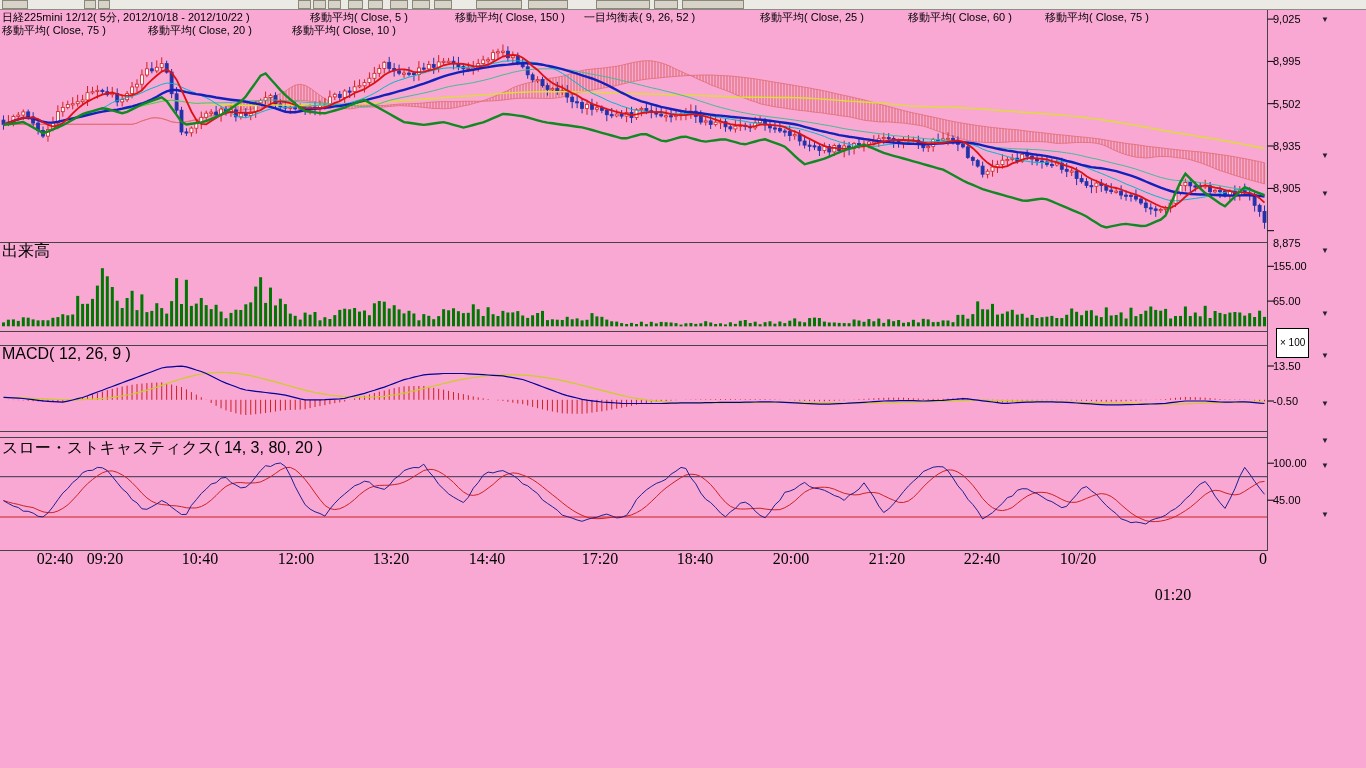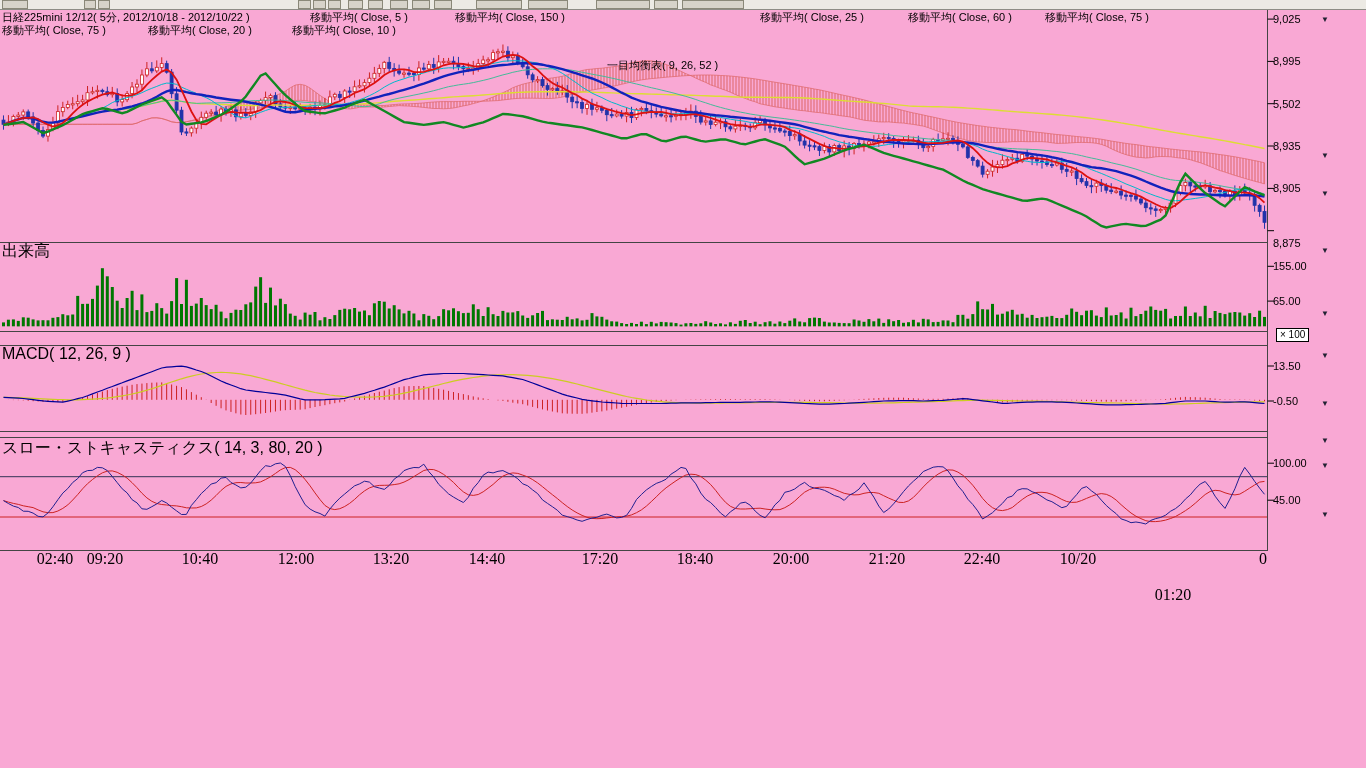--- a/index.html
+++ b/index.html
@@ -10,21 +10,21 @@
              border-bottom:1px solid #8d8d85; }
   .tb { position:absolute; top:0; height:9px; background:#d7d3c9; border:1px solid #8a8878; }
   #chart-svg { position:absolute; left:0; top:0; }
   .legend-item { position:absolute; font-size:11px; line-height:12px; white-space:nowrap; color:#000; }
   .plabel { position:absolute; font-size:16px; line-height:12px; color:#000; }
   .axis-label { position:absolute; left:1273px; font-size:11px; line-height:12px; color:#000; white-space:nowrap; }
   .time-label { position:absolute; top:553px; font-size:16px; line-height:12px; color:#000; transform:translateX(-50%); white-space:nowrap;font-family:Liberation Serif, serif; }
   .arrow-btn { position:absolute; left:1318px; width:14px; height:11px; font-size:8px; line-height:11px;
                text-align:center; color:#223; cursor:pointer; }
   #x100 { position:absolute; left:1276px; top:328px; border:1px solid #000; font-size:10px; line-height:12px;
-          padding:0 3px; background:#fff; white-space:nowrap;text-align:center; }
+          padding:8px 3px; background:#fff; white-space:nowrap;text-align:center; }
 </style>
 </head>
 <body>
 
 <div id="screen">
   <svg id="chart-svg" width="1366" height="572">
       <defs>
         <pattern id="hatch" width="3" height="4" patternUnits="userSpaceOnUse">
           <line x1="1" y1="0" x2="1" y2="4" stroke="#dd6666" stroke-width="1"></line>
         </pattern>
@@ -1103,21 +1103,21 @@
     <span class="tb" style="left:528px;width:40px"></span>
     <span class="tb" style="left:596px;width:54px"></span>
     <span class="tb" style="left:654px;width:24px"></span>
     <span class="tb" style="left:682px;width:62px"></span>
   </div>
 
   <div id="legend1">
       <div class="legend-item" style="left: 2px; top: 11px;">日経225mini 12/12( 5分, 2012/10/18 - 2012/10/22 )</div>
       <div class="legend-item" style="left: 310px; top: 11px;">移動平均( Close, 5 )</div>
       <div class="legend-item" style="left: 455px; top: 11px;">移動平均( Close, 150 )</div>
-      <div class="legend-item" style="left: 607px; top: 11px; margin-top: 48px;">一目均衡表( 9, 26, 52 )</div>
+      <div class="legend-item" style="left: 584px; top: 11px;">一目均衡表( 9, 26, 52 )</div>
       <div class="legend-item" style="left: 760px; top: 11px;">移動平均( Close, 25 )</div>
       <div class="legend-item" style="left: 908px; top: 11px;">移動平均( Close, 60 )</div>
       <div class="legend-item" style="left: 1045px; top: 11px;">移動平均( Close, 75 )</div>
     </div>
   <div id="legend2">
       <div class="legend-item" style="left: 2px; top: 24px;">移動平均( Close, 75 )</div>
       <div class="legend-item" style="left: 148px; top: 24px;">移動平均( Close, 20 )</div>
       <div class="legend-item" style="left: 292px; top: 24px;">移動平均( Close, 10 )</div>
     </div>
 

